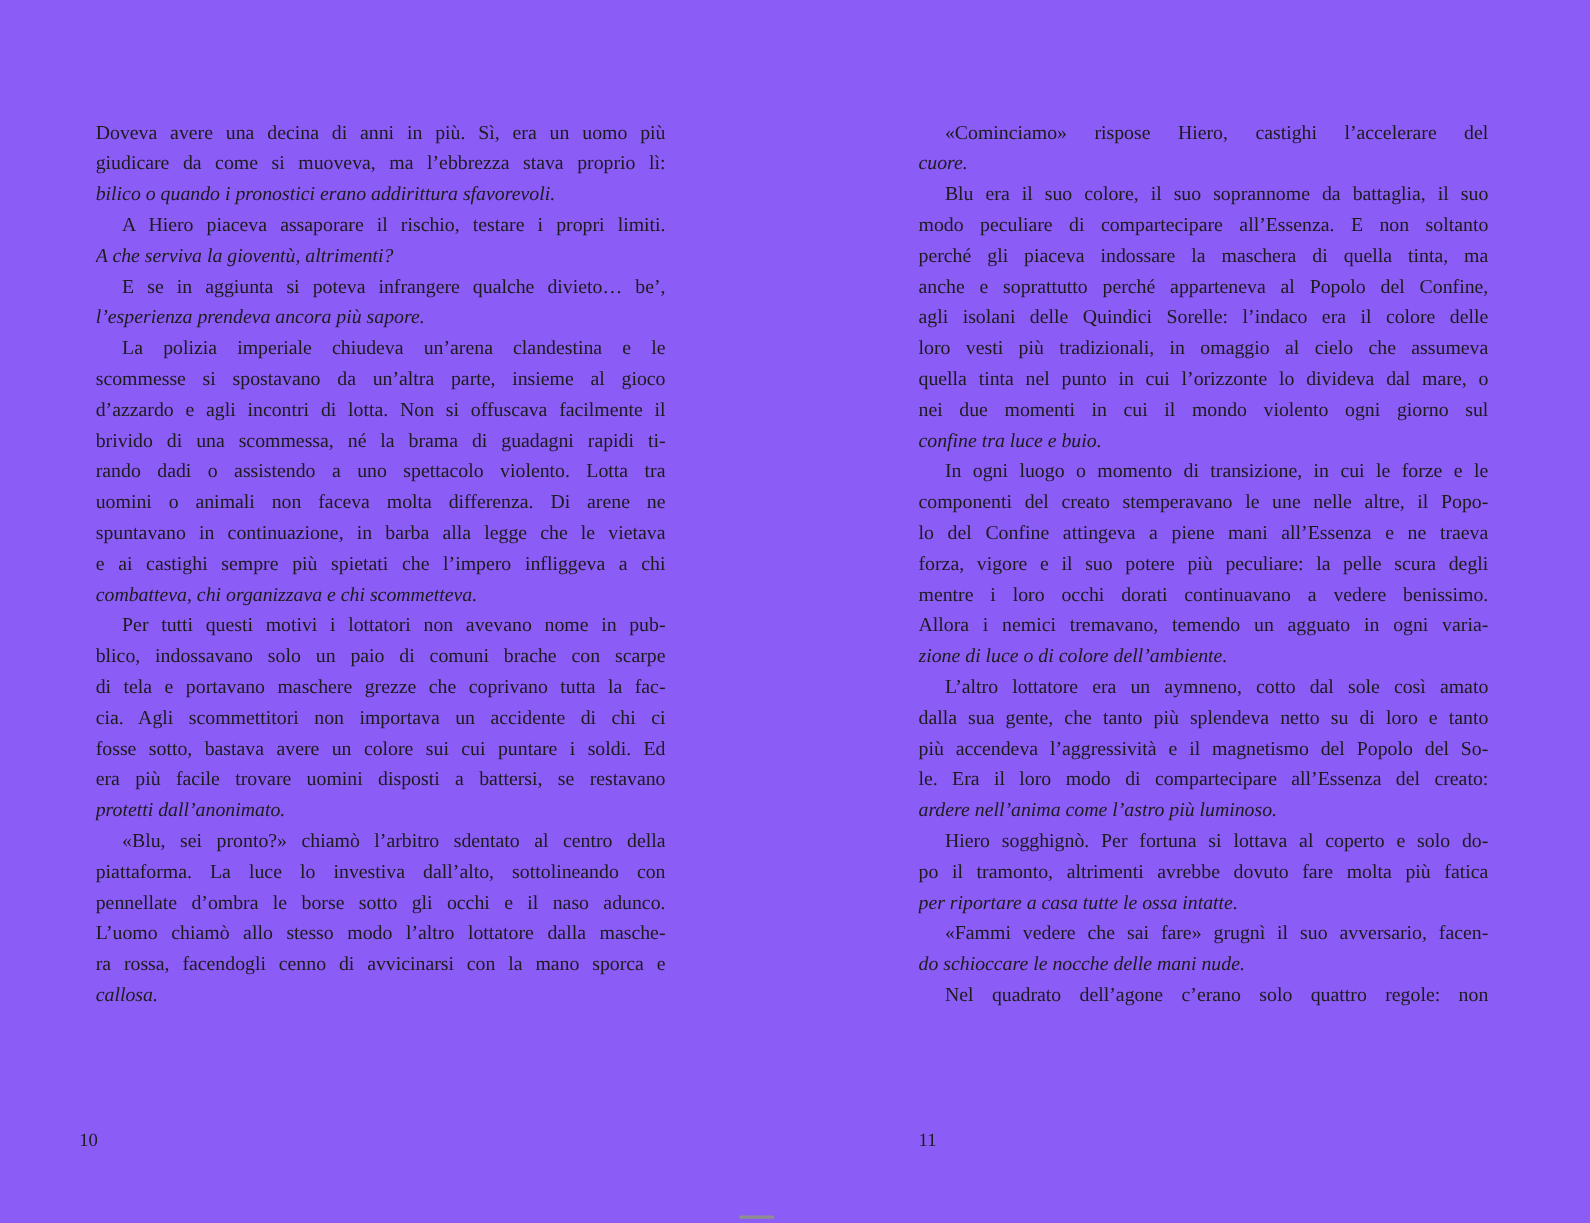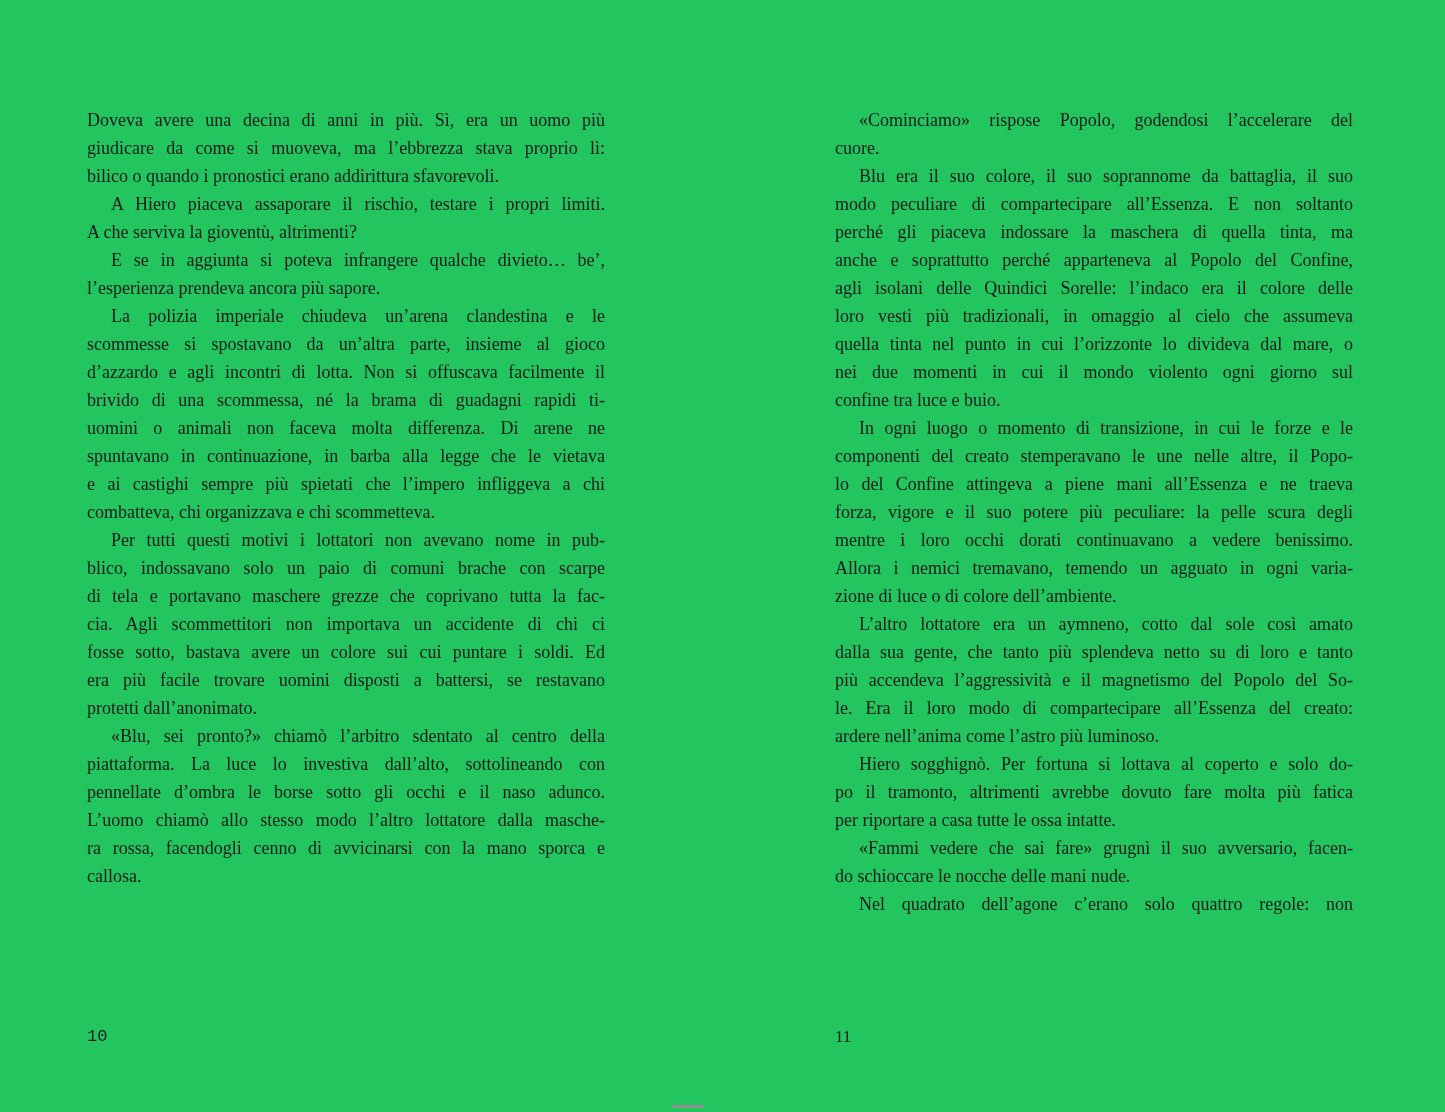--- a/index.html
+++ b/index.html
@@ -4,52 +4,52 @@
 <style>
   html, body {
     margin: 0;
     padding: 0;
     background: #ffffff;
   }
   .spread {
     position: relative;
     width: 1445px;
     height: 1112px;
-    background: #22c55e;
+    background: #8b5cf6;
     font-family: "Liberation Serif", "DejaVu Serif", serif;
     color: #1c1c1c;
     overflow: hidden;
   }
   .text-block {
     position: absolute;
     top: 106px;
     width: 518px;
     font-size: 18px;
   }
   .text-block.left-col  { left: 87px; }
   .text-block.right-col { left: 835px; }
   .line {
     height: 28px;
     line-height: 28px;
     text-align: justify;
     text-align-last: justify;
     overflow: hidden;
     white-space: normal;
   }
-  .line.end { text-align-last: left; }
+  .line.end { text-align-last: left; font-style: italic; }
   .line.indent { text-indent: 24px; }
   .page-number {
     position: absolute;
     top: 1026px;
     width: 518px;
     font-size: 17px;
     line-height: 22px;
     color: #1c1c1c;
   }
-  .page-number.left-col  { left: 87px;  text-align: left; font-family: Liberation Mono, monospace; }
+  .page-number.left-col  { left: 72px;  text-align: left; }
   .page-number.right-col { left: 835px; }
   .drag-handle {
     position: absolute;
     left: 672px;
     top: 1105px;
     width: 32px;
     height: 3px;
     border-radius: 2px;
     background: #8e8e8e;
   }
@@ -64,20 +64,21 @@
       <div class="line">giudicare da come si muoveva, ma l’ebbrezza stava proprio lì:</div>
       <div class="line end">bilico o quando i pronostici erano addirittura sfavorevoli.</div>
       <div class="line indent">A Hiero piaceva assaporare il rischio, testare i propri limiti.</div>
       <div class="line end">A che serviva la gioventù, altrimenti?</div>
       <div class="line indent">E se in aggiunta si poteva infrangere qualche divieto… be’,</div>
       <div class="line end">l’esperienza prendeva ancora più sapore.</div>
       <div class="line indent">La polizia imperiale chiudeva un’arena clandestina e le</div>
       <div class="line">scommesse si spostavano da un’altra parte, insieme al gioco</div>
       <div class="line">d’azzardo e agli incontri di lotta. Non si offuscava facilmente il</div>
       <div class="line">brivido di una scommessa, né la brama di guadagni rapidi ti-</div>
+      <div class="line">rando dadi o assistendo a uno spettacolo violento. Lotta tra</div>
       <div class="line">uomini o animali non faceva molta differenza. Di arene ne</div>
       <div class="line">spuntavano in continuazione, in barba alla legge che le vietava</div>
       <div class="line">e ai castighi sempre più spietati che l’impero infliggeva a chi</div>
       <div class="line end">combatteva, chi organizzava e chi scommetteva.</div>
       <div class="line indent">Per tutti questi motivi i lottatori non avevano nome in pub-</div>
       <div class="line">blico, indossavano solo un paio di comuni brache con scarpe</div>
       <div class="line">di tela e portavano maschere grezze che coprivano tutta la fac-</div>
       <div class="line">cia. Agli scommettitori non importava un accidente di chi ci</div>
       <div class="line">fosse sotto, bastava avere un colore sui cui puntare i soldi. Ed</div>
       <div class="line">era più facile trovare uomini disposti a battersi, se restavano</div>
@@ -86,21 +87,21 @@
       <div class="line">piattaforma. La luce lo investiva dall’alto, sottolineando con</div>
       <div class="line">pennellate d’ombra le borse sotto gli occhi e il naso adunco.</div>
       <div class="line">L’uomo chiamò allo stesso modo l’altro lottatore dalla masche-</div>
       <div class="line">ra rossa, facendogli cenno di avvicinarsi con la mano sporca e</div>
       <div class="line end">callosa.</div>
     </div>
 
   <div class="page-number left-col">10</div>
 
   <div class="text-block right-col">
-      <div class="line indent">«Cominciamo» rispose Popolo, godendosi l’accelerare del</div>
+      <div class="line indent">«Cominciamo» rispose Hiero, castighi l’accelerare del</div>
       <div class="line end">cuore.</div>
       <div class="line indent">Blu era il suo colore, il suo soprannome da battaglia, il suo</div>
       <div class="line">modo peculiare di compartecipare all’Essenza. E non soltanto</div>
       <div class="line">perché gli piaceva indossare la maschera di quella tinta, ma</div>
       <div class="line">anche e soprattutto perché apparteneva al Popolo del Confine,</div>
       <div class="line">agli isolani delle Quindici Sorelle: l’indaco era il colore delle</div>
       <div class="line">loro vesti più tradizionali, in omaggio al cielo che assumeva</div>
       <div class="line">quella tinta nel punto in cui l’orizzonte lo divideva dal mare, o</div>
       <div class="line">nei due momenti in cui il mondo violento ogni giorno sul</div>
       <div class="line end">confine tra luce e buio.</div>

